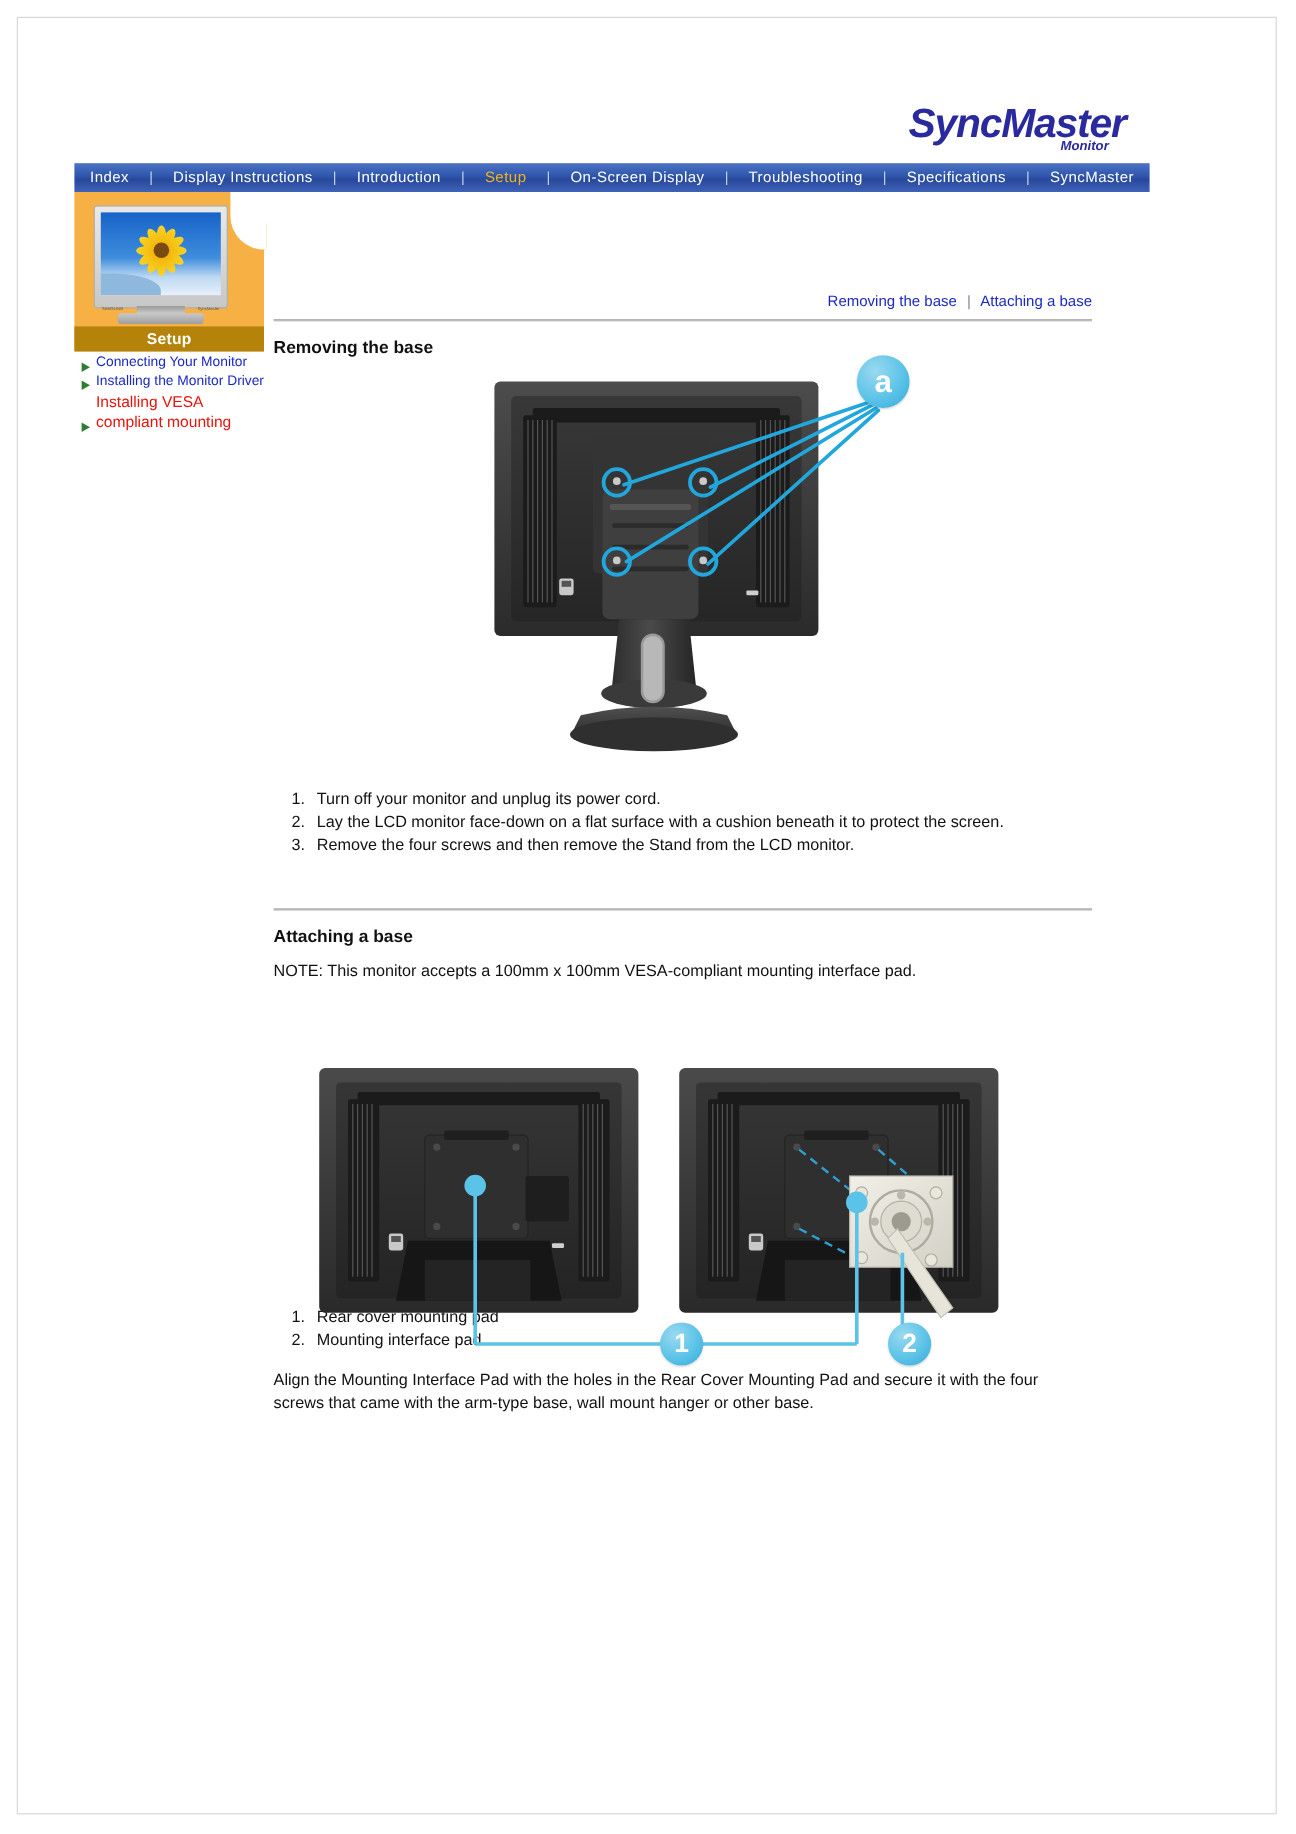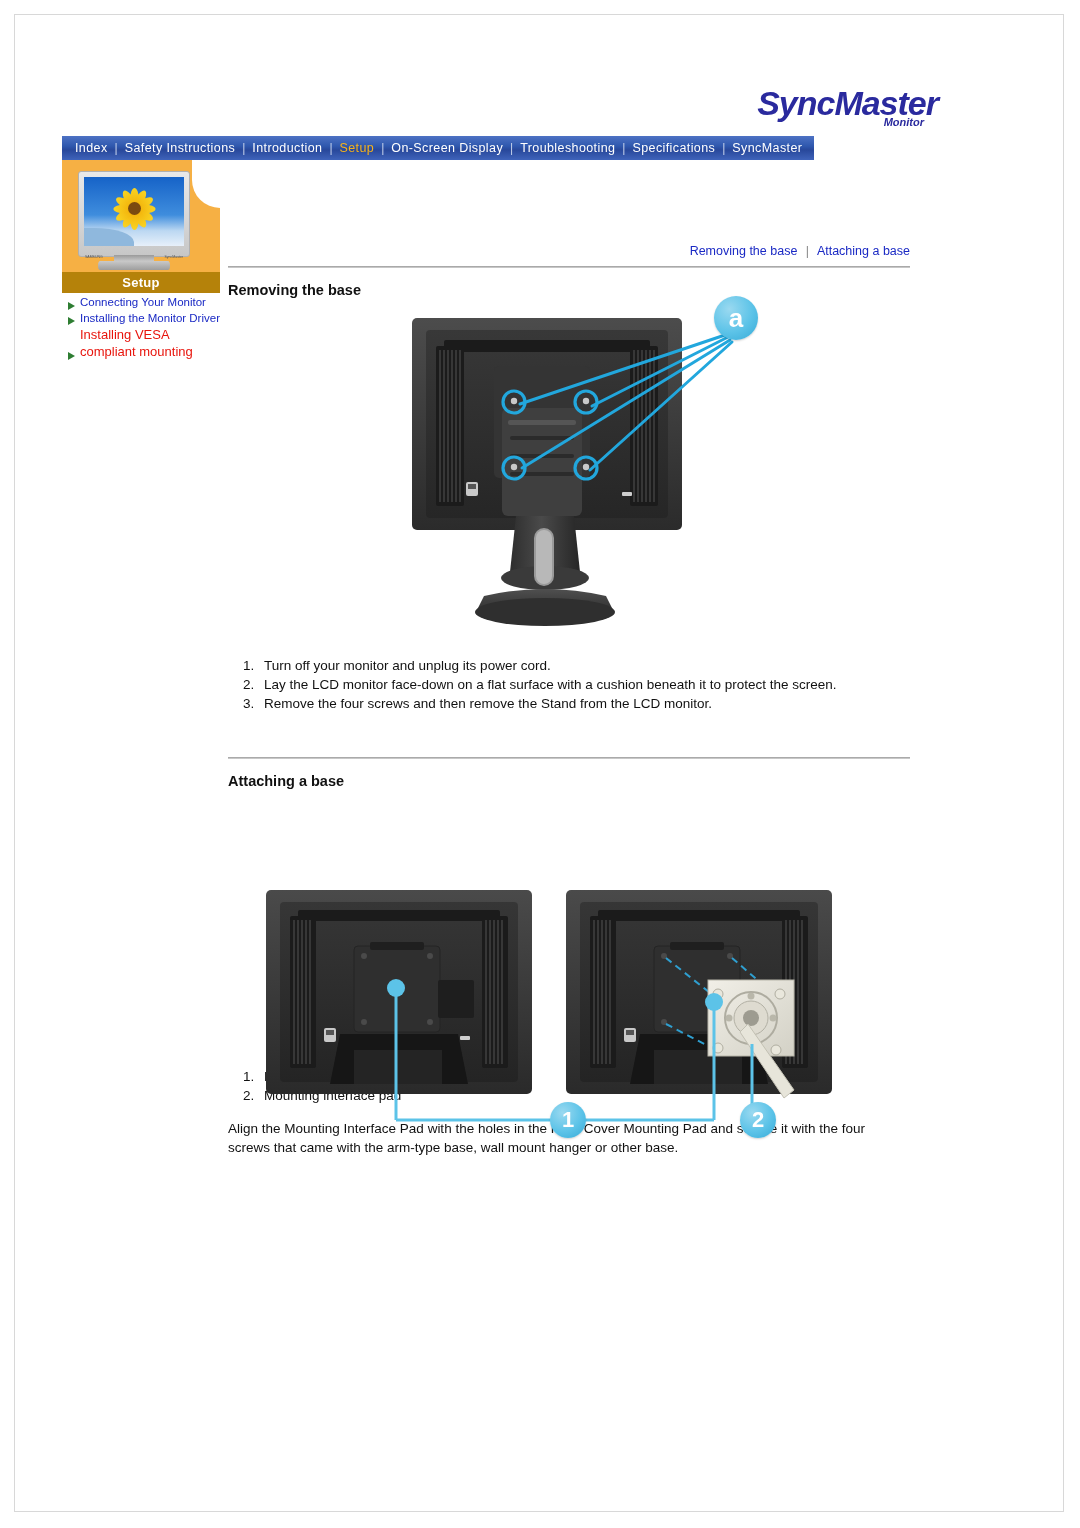--- a/index.html
+++ b/index.html
@@ -51,21 +51,21 @@
     display: block;
     margin-top: -3px;
     margin-right: 14px;
   }
 
   
   .navbar {
     position: absolute;
     left: 62px;
     top: 136px;
-    width: 752px;
+    width: 896px;
     height: 24px;
     background: linear-gradient(to bottom, #4d72c4 0%, #2f58ae 42%, #28489b 58%, #3f63ba 100%);
     display: flex;
     align-items: center;
     justify-content: space-between;
     padding: 0 6px;
     box-sizing: border-box;
   }
   .nav-item {
     font-size: 12.5px;
@@ -372,21 +372,21 @@
 <div class="page-frame"></div>
 
 <div class="brand">
   <span class="brand-main">SyncMaster</span>
   <span class="brand-sub">Monitor</span>
 </div>
 
 <div class="navbar">
   <span class="nav-item">Index</span>
   <span class="nav-sep">|</span>
-  <span class="nav-item">Safety Instructions</span>
+  <span class="nav-item">Display Instructions</span>
   <span class="nav-sep">|</span>
   <span class="nav-item">Introduction</span>
   <span class="nav-sep">|</span>
   <span class="nav-item active">Setup</span>
   <span class="nav-sep">|</span>
   <span class="nav-item">On-Screen Display</span>
   <span class="nav-sep">|</span>
   <span class="nav-item">Troubleshooting</span>
   <span class="nav-sep">|</span>
   <span class="nav-item">Specifications</span>
@@ -458,20 +458,21 @@
   <ol class="steps">
     <li>Turn off your monitor and unplug its power cord.</li>
     <li>Lay the LCD monitor face-down on a flat surface with a cushion beneath it to protect the screen.</li>
     <li>Remove the four screws and then remove the Stand from the LCD monitor.</li>
   </ol>
 
   <div style="height:44px"></div>
   <div class="rule"></div>
 
   <div class="section-title">Attaching a base</div>
+  <div class="note-line">NOTE: This monitor accepts a 100mm x 100mm VESA-compliant mounting interface pad.</div>
 
   <div style="height:272px"></div>
 
   <ol class="steps">
     <li>Rear cover mounting pad</li>
     <li>Mounting interface pad</li>
   </ol>
 
   <div class="para">Align the Mounting Interface Pad with the holes in the Rear Cover Mounting Pad and secure it with the four screws that came with the arm-type base, wall mount hanger or other base.</div>
 </div>

